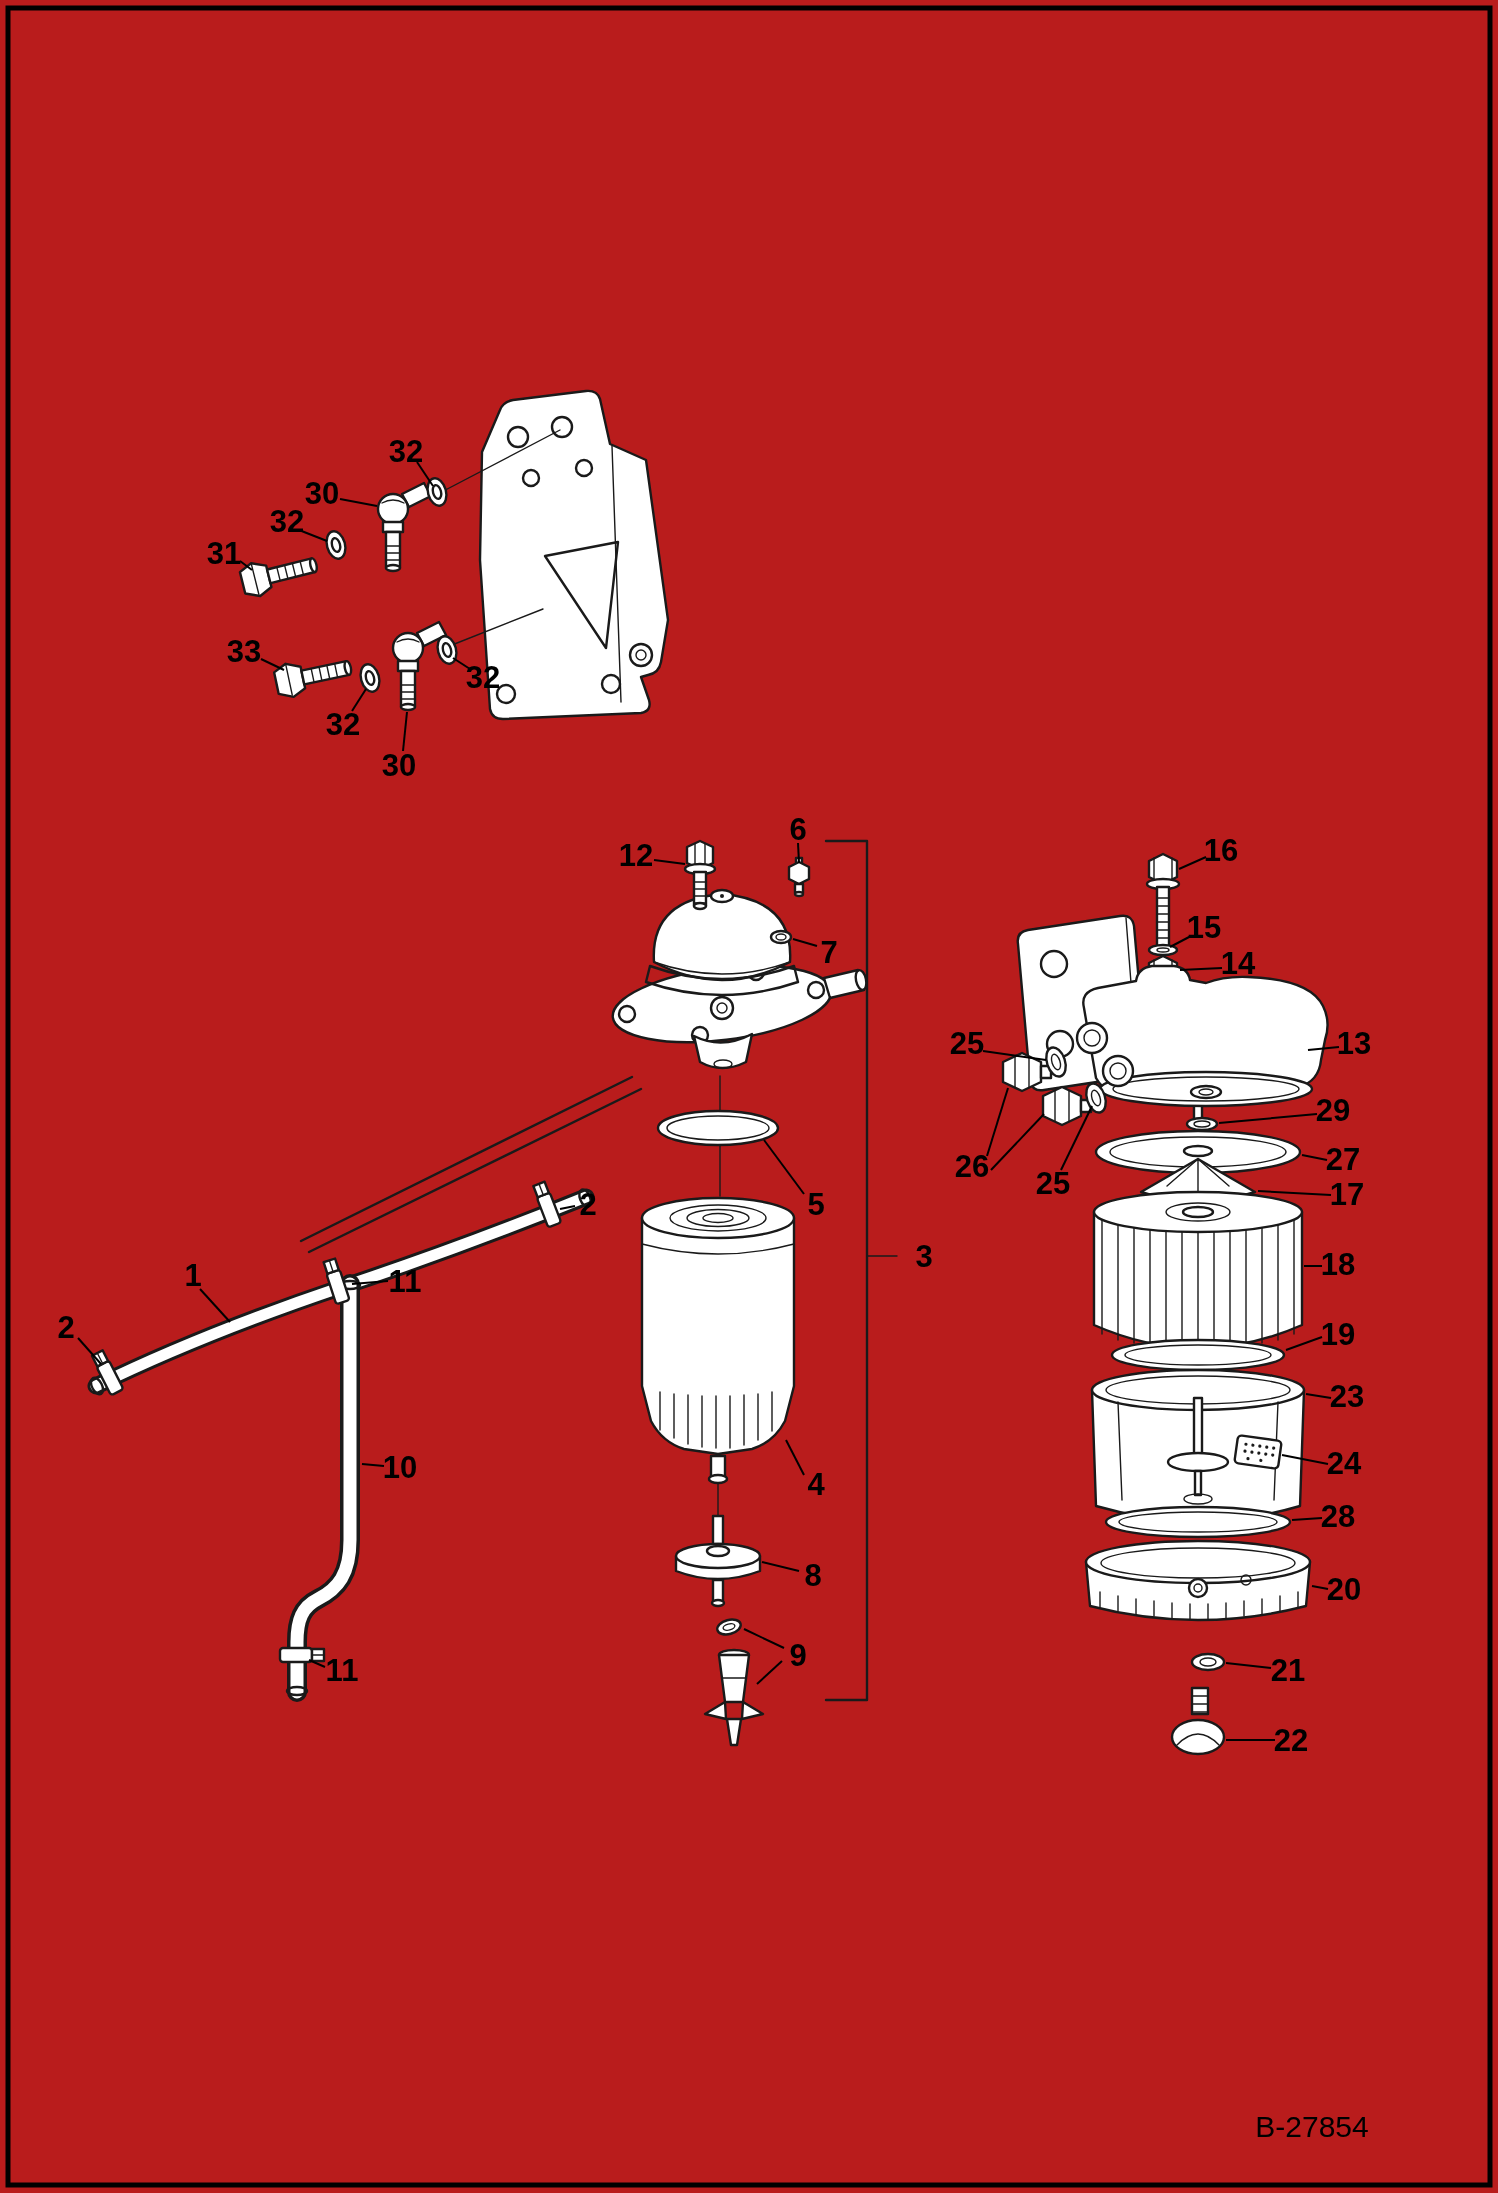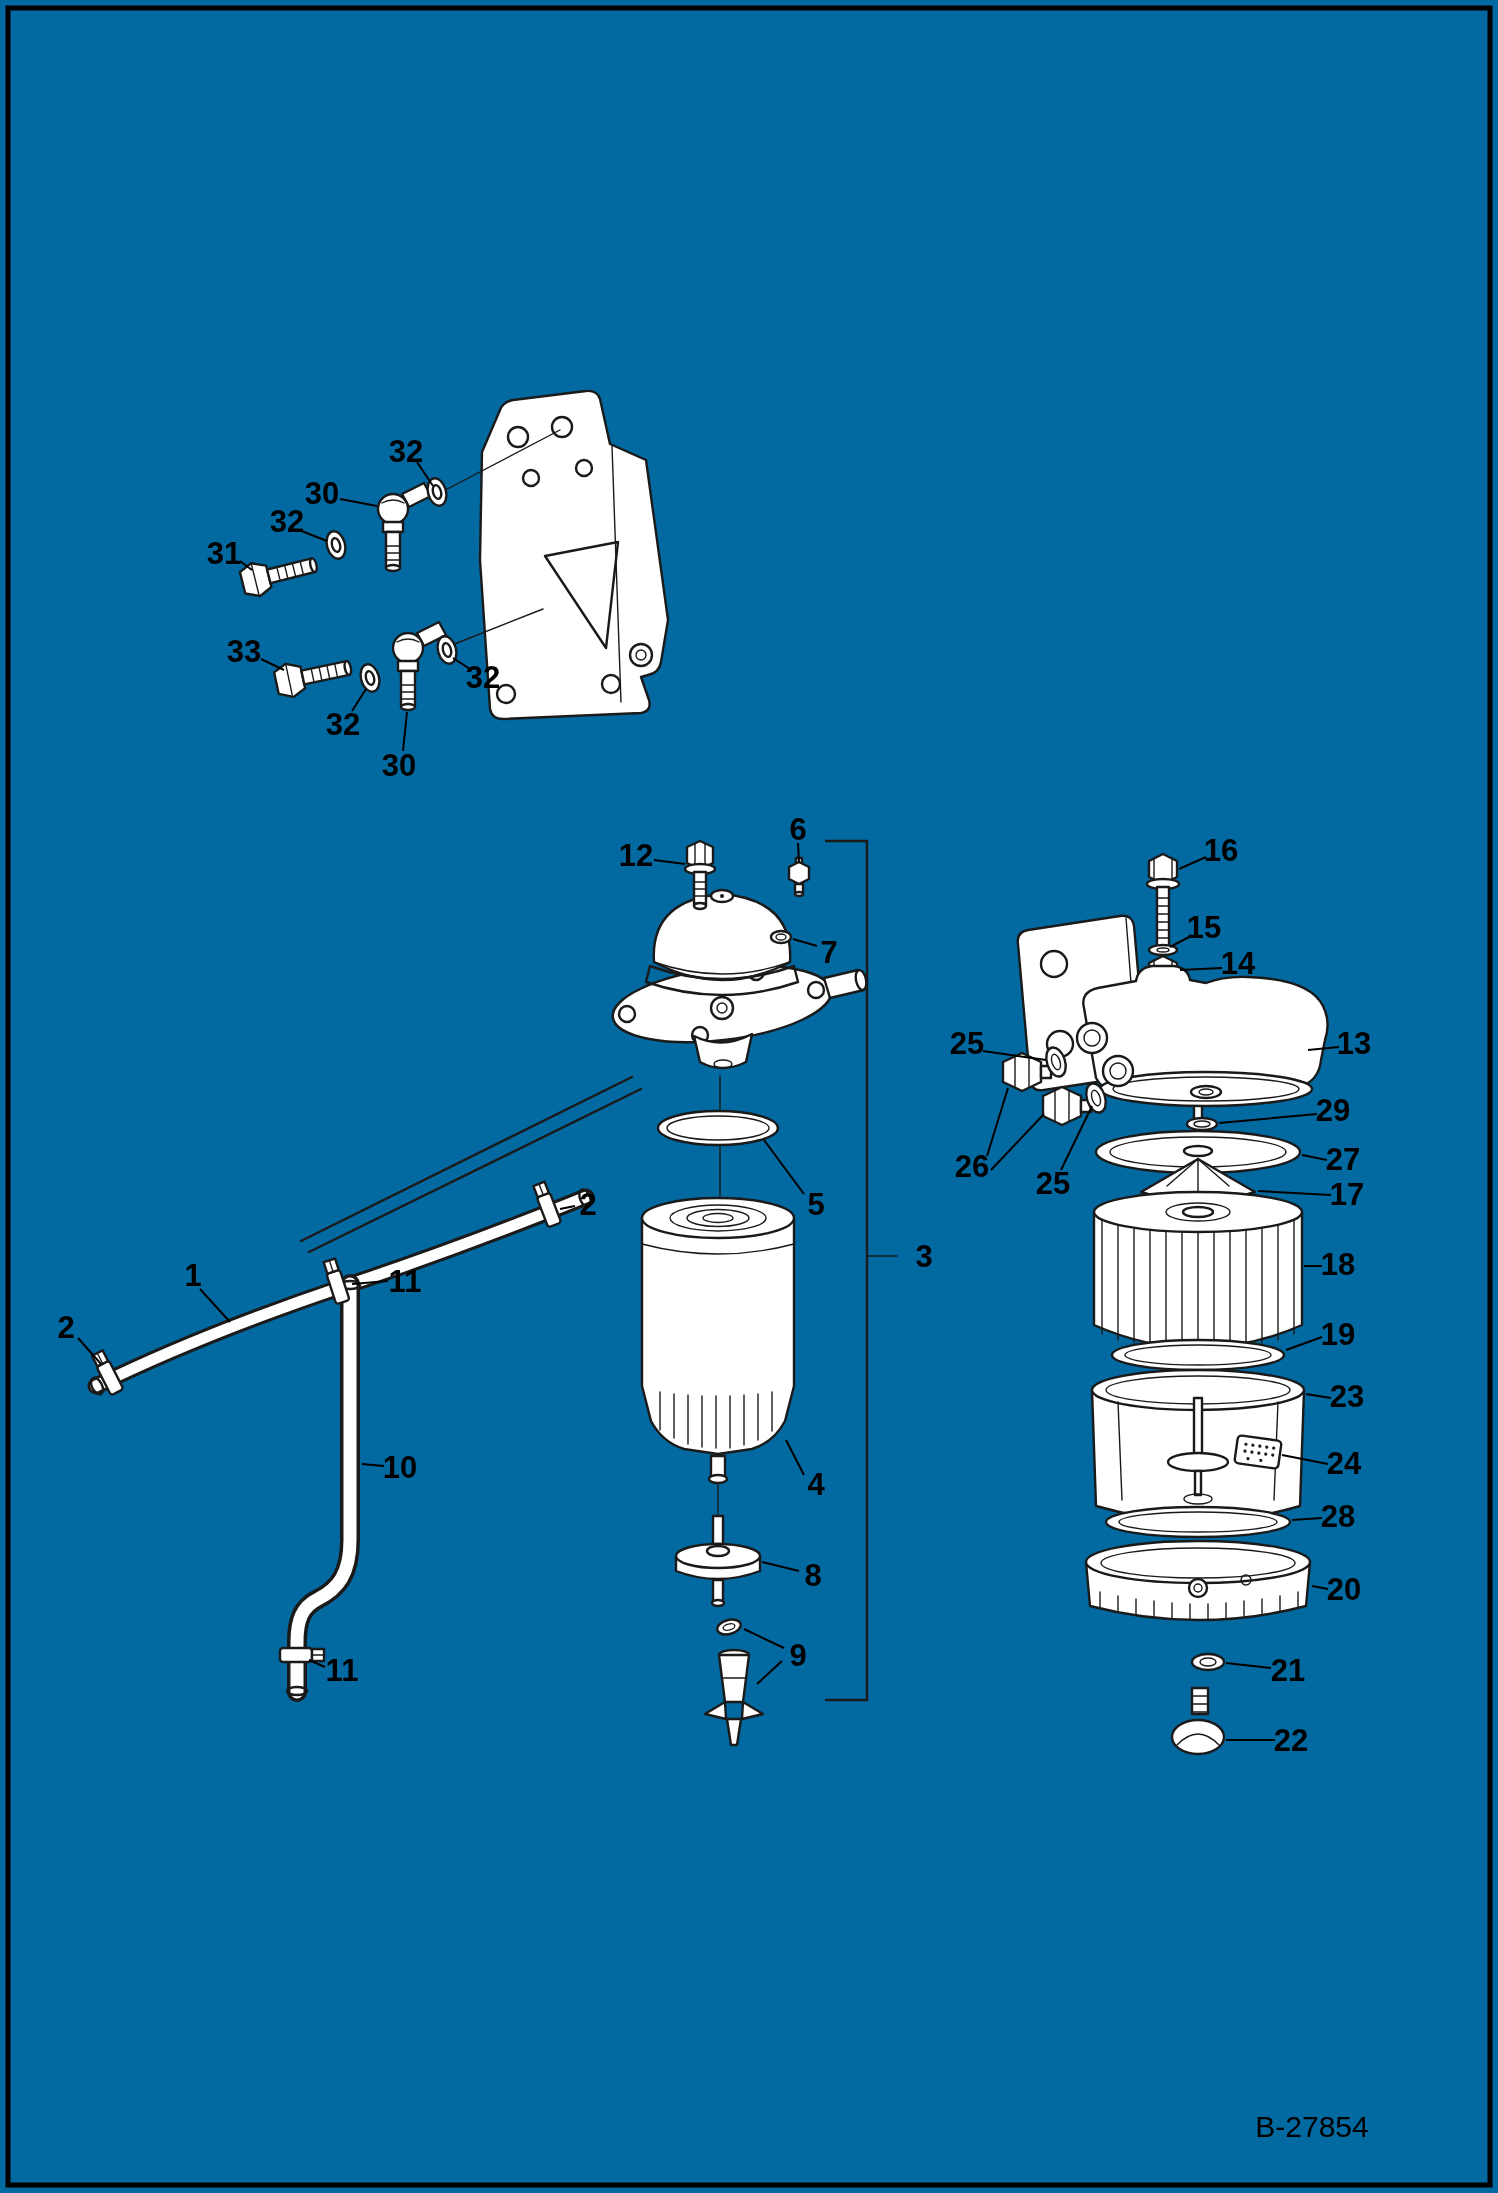--- a/index.html
+++ b/index.html
@@ -1,16 +1,16 @@
 <!DOCTYPE html>
 <html><head>
 <meta charset="utf-8">
 <style>
   html,body{margin:0;padding:0;background:#fff;}
-  .page{position:relative;width:1498px;height:2193px;background:#0369a1;overflow:hidden;
+  .page{position:relative;width:1498px;height:2193px;background:#b91c1c;overflow:hidden;
         font-family:"Liberation Sans",sans-serif;}
   svg{display:block}
   .frame{fill:none;stroke:#000;stroke-width:5}
   .ln{fill:none;stroke:#1a1a1a;stroke-width:2.4;stroke-linecap:round;stroke-linejoin:round}
   .wh{fill:#fff;stroke:#1a1a1a;stroke-width:2.4;stroke-linejoin:round}
   .thin{fill:none;stroke:#1a1a1a;stroke-width:1.4;stroke-linecap:round}
   .dot{fill:#1a1a1a;stroke:none}
   .tube-o{fill:none;stroke:#1a1a1a;stroke-width:17;stroke-linecap:round}
   .tube-i{fill:none;stroke:#fff;stroke-width:11;stroke-linecap:round}
   .tube-o10{fill:none;stroke:#1a1a1a;stroke-width:20;stroke-linecap:round}

